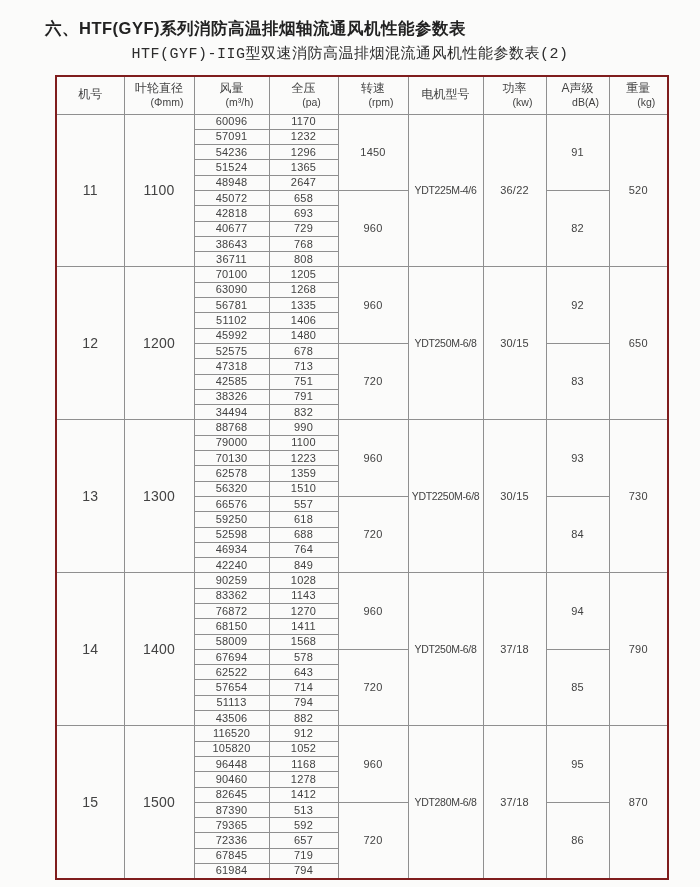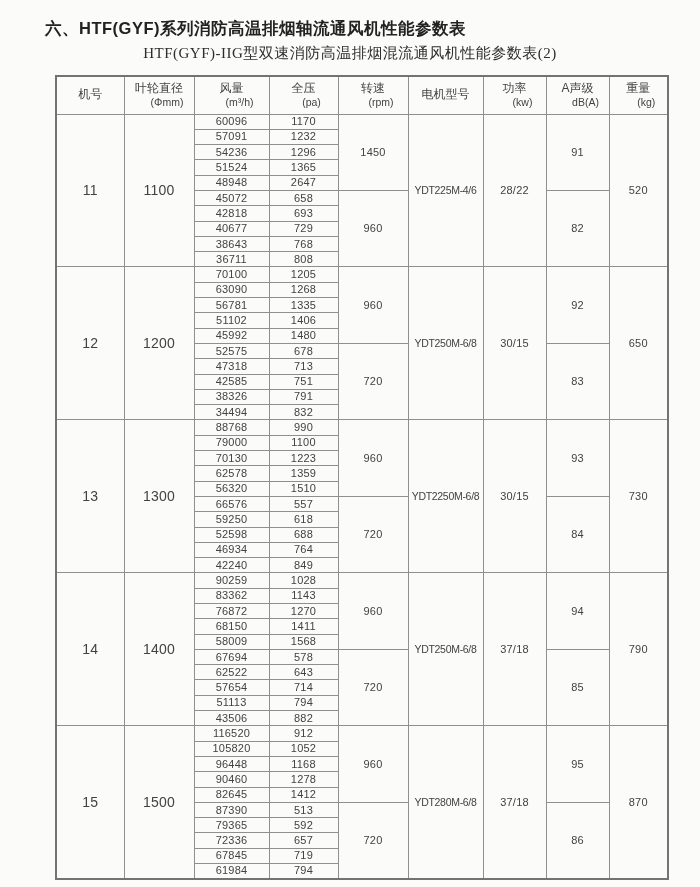--- a/index.html
+++ b/index.html
@@ -7,27 +7,27 @@
     width:700px;height:887px;position:relative;overflow:hidden;
     background:#fbfbfa;
     font-family:"Liberation Sans", sans-serif;
   }
   .title{
     position:absolute;left:33px;top:6px;margin:12px;
     font-size:16.5px;font-weight:700;color:#222;letter-spacing:.5px;
   }
   .subtitle{
     position:absolute;left:0;top:44px;width:100%;text-align:center;
-    font-family:Liberation Serif, serif;
+    font-family:Liberation Mono, monospace;
     font-size:15px;color:#2d2d2d;letter-spacing:.5px;
   }
   table.spec{
     position:absolute;left:55px;top:75px;width:612px;
     border-collapse:collapse;table-layout:fixed;
-    border:2px solid #737373;
+    border:2px solid #7f1d1d;
   }
   .spec th,.spec td{
     border:1px solid #8f8f8f;
     text-align:center;vertical-align:middle;
     padding:0;color:#424242;
   }
   .spec thead tr{height:38px;}
   .spec th{font-weight:400;font-size:12px;line-height:1.3;background:transparent;}
   .spec th .unit{font-size:10.5px;letter-spacing:0;margin-left:16px;}
   .spec tbody tr{height:15.3px;}
@@ -92,21 +92,21 @@
         </tr>
       </thead>
     <tbody>
         <tr>
           <td class="model" rowspan="10">11</td>
           <td class="diam" rowspan="10">1100</td>
           <td class="flow">60096</td>
           <td class="pres">1170</td>
           <td class="speed" rowspan="5">1450</td>
           <td class="motor" rowspan="10">YDT225M-4/6</td>
-          <td class="power" rowspan="10">28/22</td>
+          <td class="power" rowspan="10">36/22</td>
           <td class="noise" rowspan="5">91</td>
           <td class="weight" rowspan="10">520</td>
         </tr>
         <tr>
           <td class="flow">57091</td>
           <td class="pres">1232</td>
         </tr>
         <tr>
           <td class="flow">54236</td>
           <td class="pres">1296</td>

